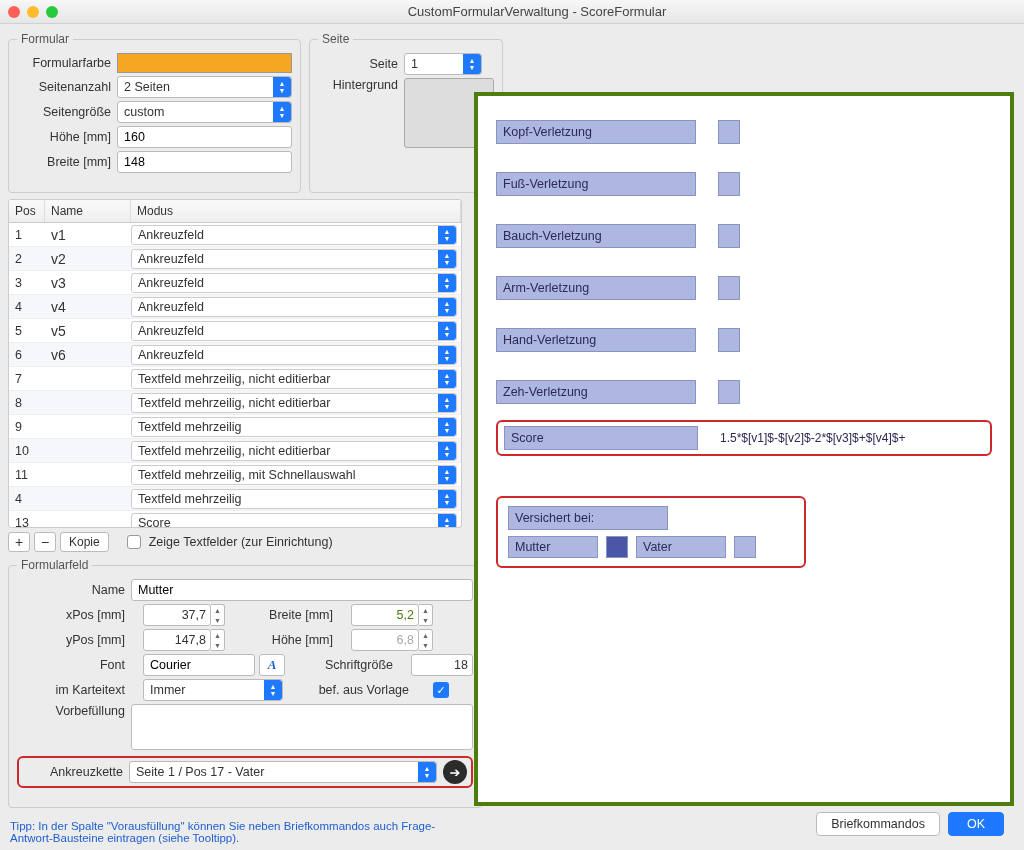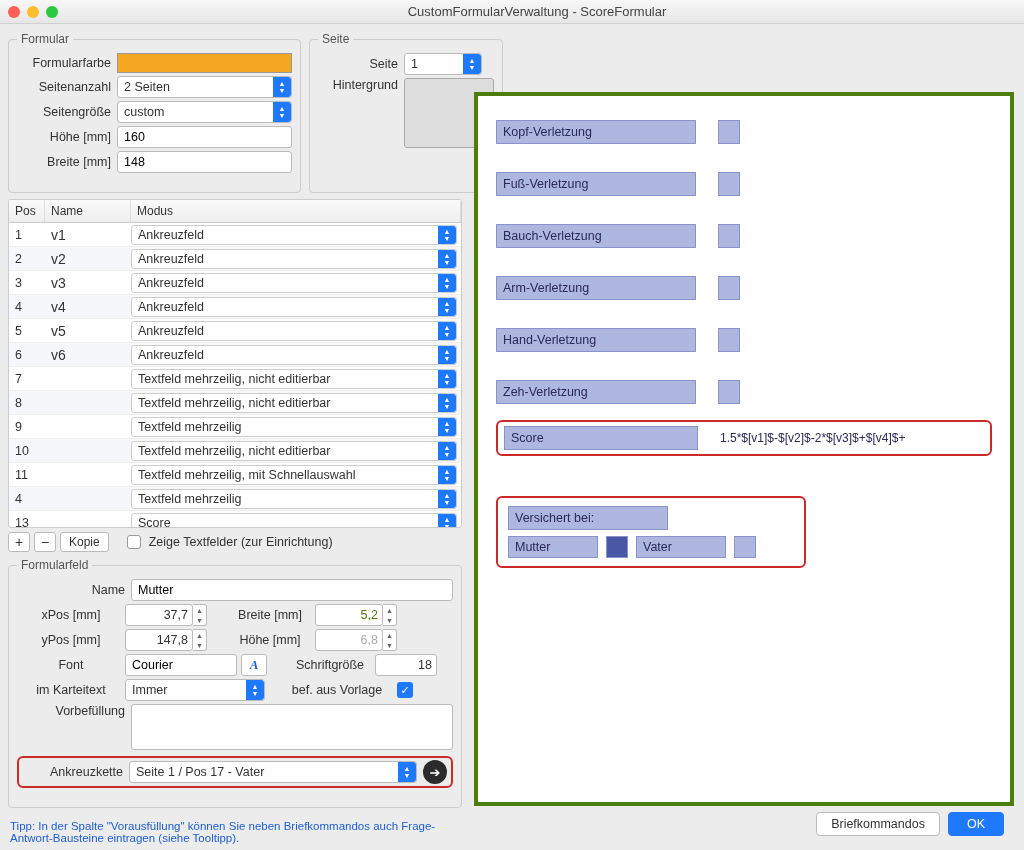--- a/index.html
+++ b/index.html
@@ -50,21 +50,21 @@
 
   .tbl-controls { display:flex; align-items:center; gap:4px; padding:4px 0 6px 0; }
   .sq { width:22px; height:20px; border:1px solid #bbb; background:#fff; border-radius:3px; display:flex; align-items:center; justify-content:center; font-size:14px; }
   .kopie { height:20px; padding:0 8px; border:1px solid #bbb; background:#fff; border-radius:3px; font-size:12px; display:flex; align-items:center;}
   .chk { width:14px; height:14px; border:1px solid #999; border-radius:3px; background:#fff; margin-right:4px; display:inline-block; }
 
   .ff-box .formrow label{ width:108px; }
   .ff-two { display:flex; align-items:center; }
   .ff-two .group{ display:flex; align-items:center; }
   .ff-two .group:nth-child(2){ margin-left:18px; }
-  .ff-two label{ width:108px; text-align:center; margin-right:0; font-size:12.5px;}
+  .ff-two label{ width:108px; text-align:right; margin-right:18px; font-size:12.5px;}
   .ff-two .group:nth-child(2) label{ width:90px;}
   .numwrap{display:flex;}
   .pre-area{ flex:1; height:46px; border:1px solid #bbb; border-radius:3px; background:#fff; }
   .a-btn { width:26px; height:22px; border:1px solid #bbb; background:#fff; border-radius:3px; display:flex; align-items:center; justify-content:center; color:#2060d0; font-family:serif; font-style:italic; font-weight:bold; margin-left:4px;}
   .chkblue{ width:16px; height:16px; border-radius:3px; background:#1e79ff; display:inline-flex; align-items:center; justify-content:center; color:#fff; font-size:11px; margin-left:6px;}
   .circ-btn{ width:24px; height:24px; border-radius:50%; background:#2b2b2b; color:#fff; display:flex; align-items:center; justify-content:center; font-size:13px; margin-left:6px;}
   .redbox { border:2px solid #cc2a2a; border-radius:6px; padding:2px 4px; display:flex; align-items:center; }
 
   .tip { font-size:11.5px; color:#2060d0; padding:6px 2px; }
 

